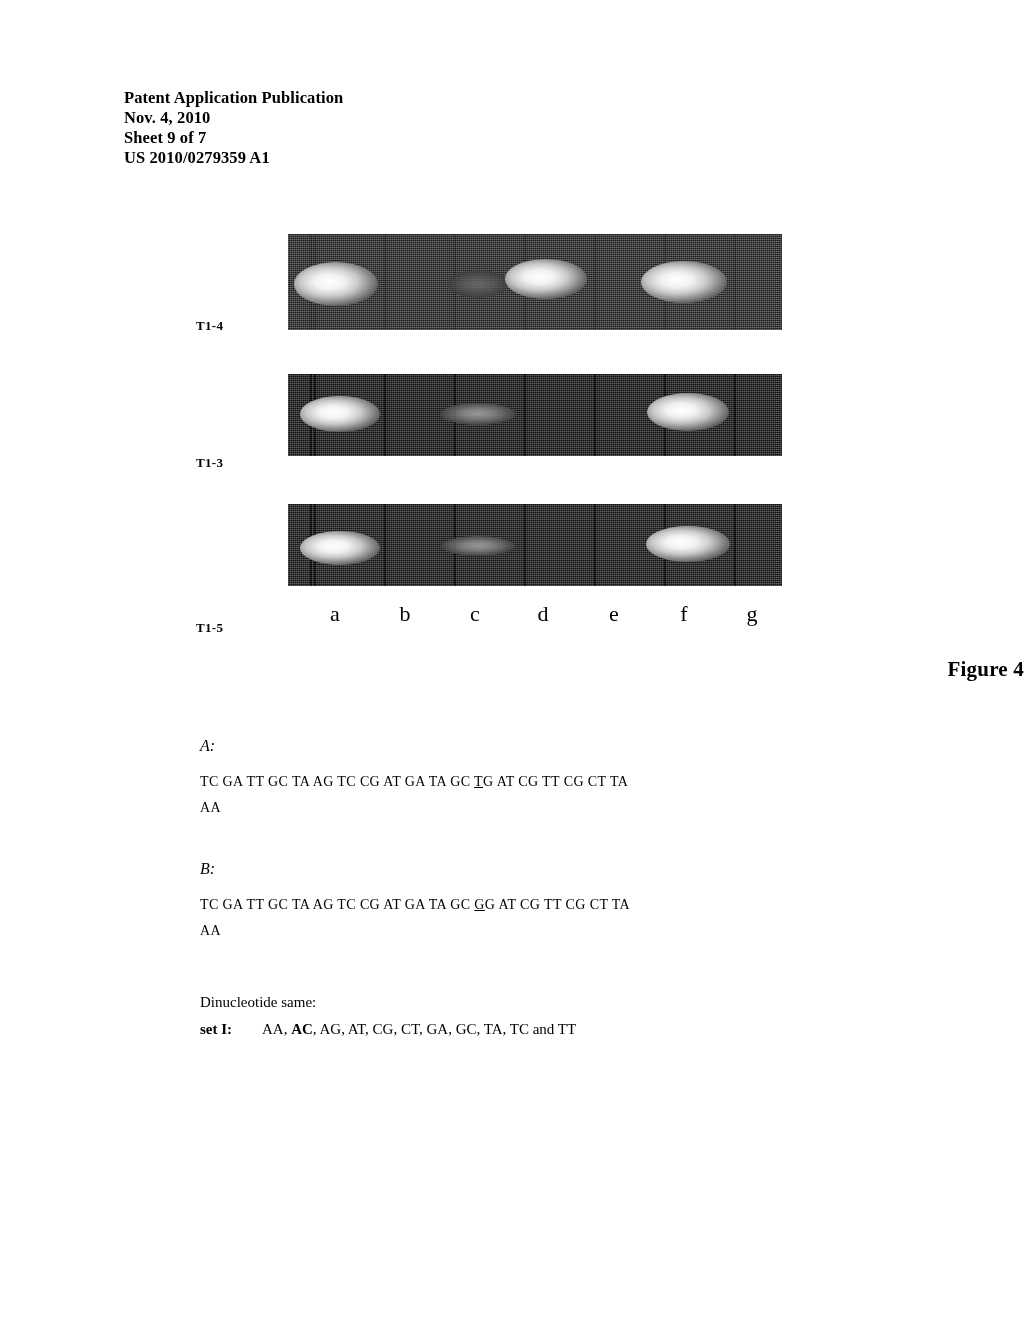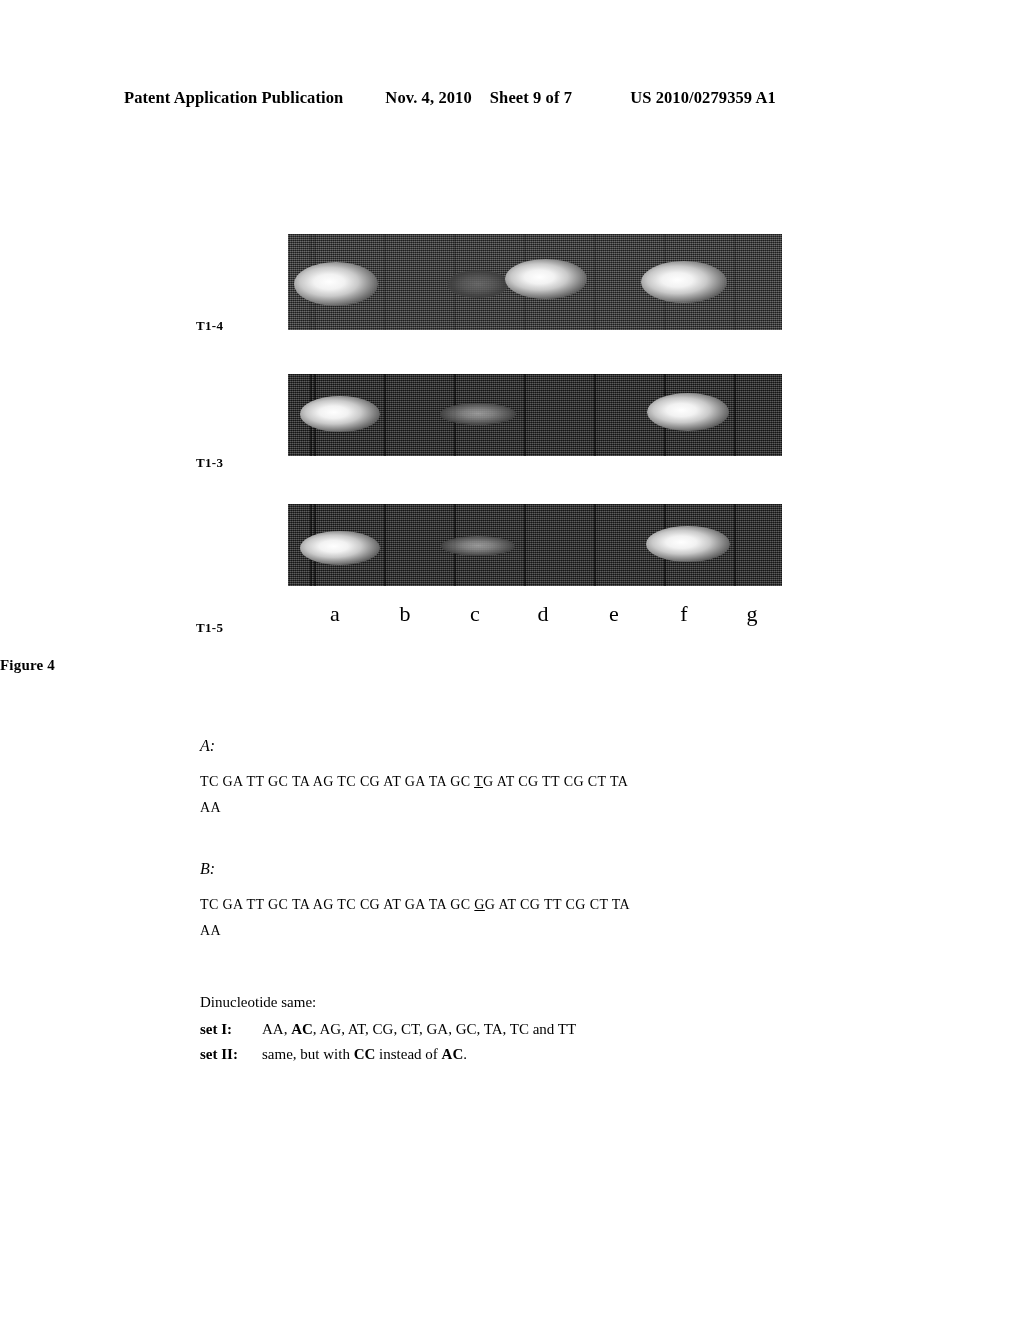--- a/index.html
+++ b/index.html
@@ -22,20 +22,21 @@
     left: 124px;
     top: 88px;
     width: 776px;
     height: 24px;
     display: flex;
     align-items: baseline;
     font-weight: bold;
     font-size: 16.5px;
     letter-spacing: 0.1px;
     white-space: nowrap;
+    flex-direction: column;
   }
   #page-header .h-pub   { margin-right: 42px; }
   #page-header .h-date  { margin-right: 18px; }
   #page-header .h-sheet { margin-right: 58px; }
   #page-header .h-num   { }
 
   
   #figure4 {
     position: absolute;
     left: 0;
@@ -121,23 +122,23 @@
     position: absolute;
     top: 0;
     font-size: 22px;
     line-height: 28px;
     transform: translateX(-50%);
   }
 
   .fig-caption {
     position: absolute;
     width: 100%;
-    text-align: left;
+    text-align: right;
     font-weight: bold;
-    font-size: 15px;
+    font-size: 21px;
     letter-spacing: 0.2px;
   }
   #fig4-caption { left: 0; top: 657px; }
   #fig5-caption { left: 0; top: 1118px; }
 
   
   #figure5 {
     position: absolute;
     left: 0;
     top: 0;
@@ -245,19 +246,15 @@
     <div class="seq-line"><span>TC  GA  TT  GC  TA  AG  TC  CG  AT  GA  TA  GC  </span><span class="u">G</span><span>G  AT  CG  TT  CG  CT  TA</span></div>
     <div class="seq-line">AA</div>
   </div>
 
   <div id="dinuc">
     <div class="dn-title">Dinucleotide same:</div>
     <div class="dn-row">
       <span class="dn-key">set I:</span>
       <span class="dn-val"><span>AA,  </span><b>AC</b><span>,  AG,  AT,  CG,  CT,  GA,  GC,  TA,  TC  and  TT</span></span>
     </div>
-    <div class="dn-row">
-      <span class="dn-key">set II:</span>
-      <span class="dn-val"><span>same, but with </span><b>CC</b><span> instead of </span><b>AC</b><span>.</span></span>
-    </div>
   </div>
 
 </div>
 
 </body></html>

